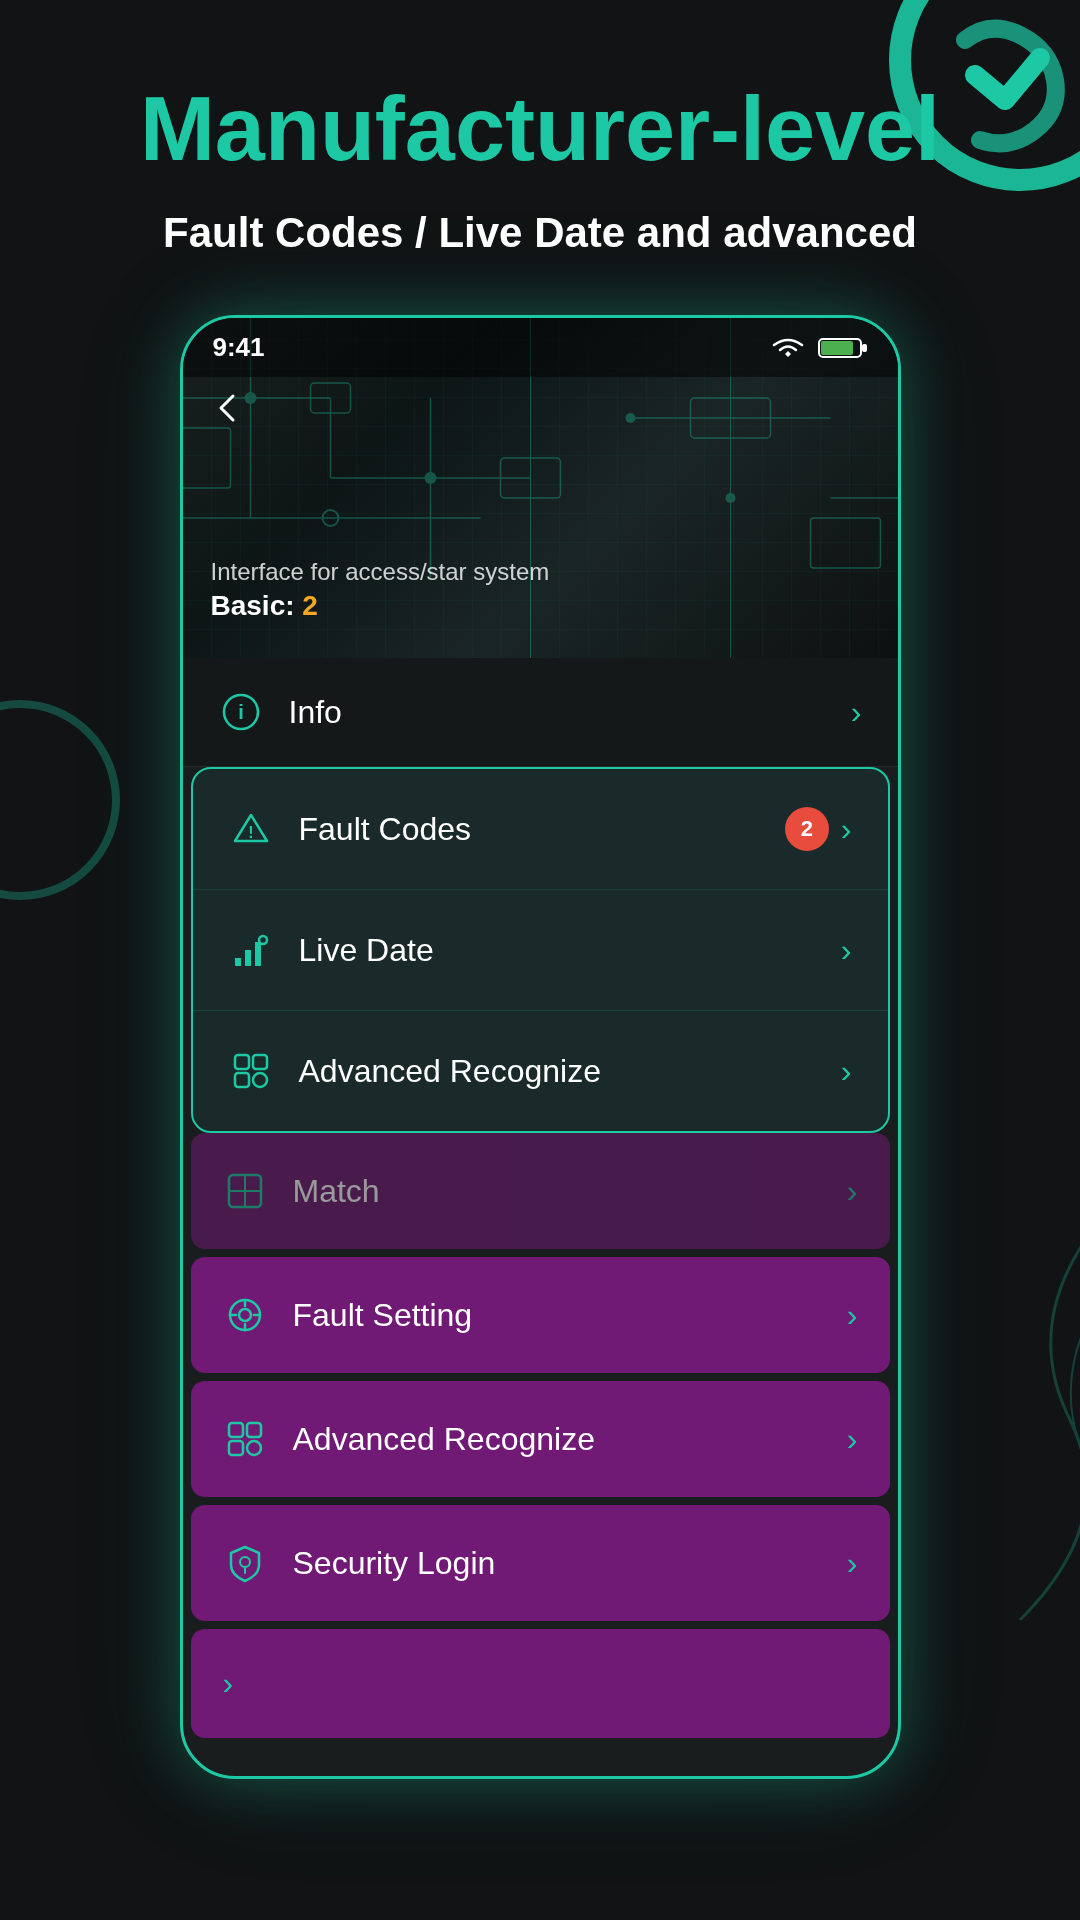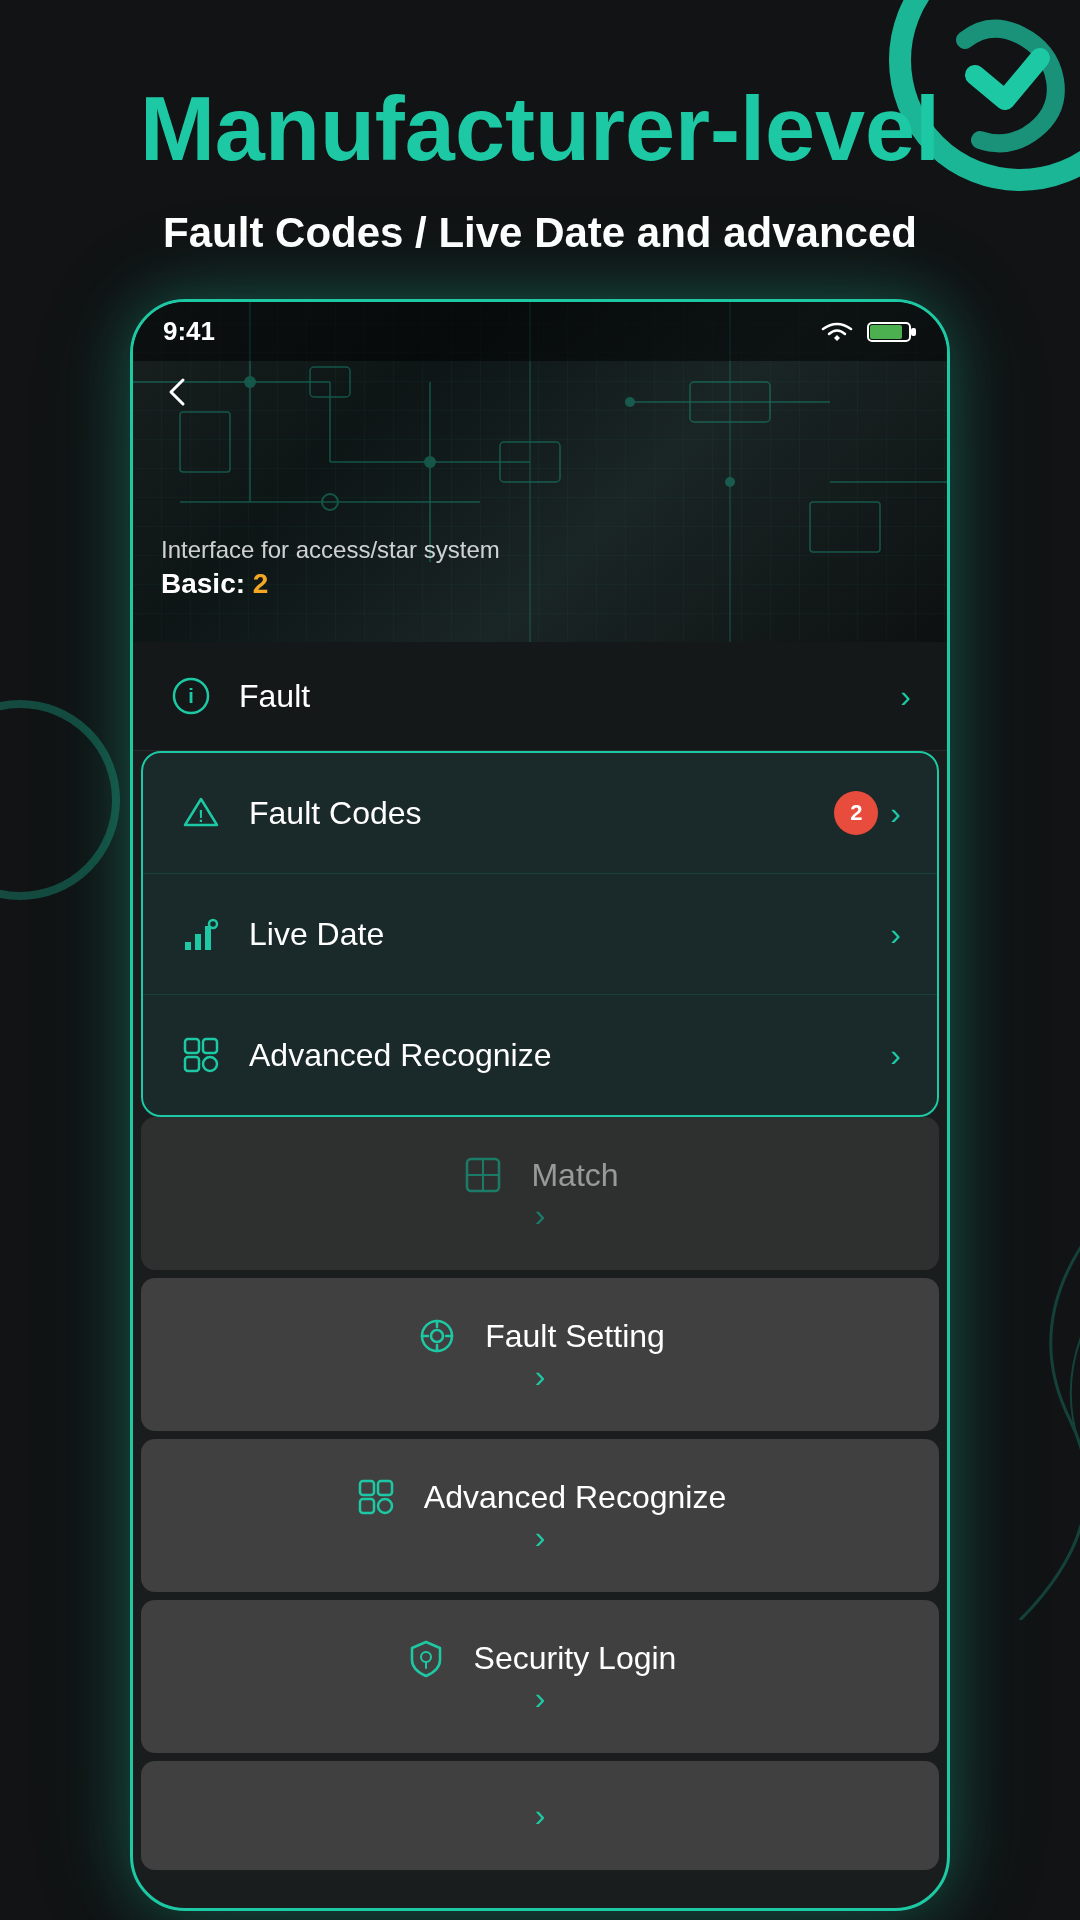--- a/index.html
+++ b/index.html
@@ -56,22 +56,22 @@
       font-size: 42px;
       font-weight: 700;
       color: #ffffff;
       margin-top: 10px;
     }
 
     
     .phone-container {
       position: relative;
       z-index: 2;
-      margin: 22px auto 0 auto;
-      width: 820px;
+      margin: 38px auto 0 auto;
+      width: 721px;
     }
 
     .phone-mockup {
       background: #1a1d1e;
       border-radius: 55px;
       border: 3px solid #1dc9a4;
       overflow: hidden;
       box-shadow: 0 0 60px rgba(29, 201, 164, 0.3), 0 0 120px rgba(29, 201, 164, 0.1);
     }
 
@@ -122,21 +122,21 @@
       top: 70px;
       left: 24px;
       color: #ffffff;
       font-size: 36px;
       z-index: 3;
       cursor: pointer;
     }
 
     .hero-info {
       position: absolute;
-      bottom: 42px;
+      bottom: 36px;
       left: 28px;
       z-index: 3;
     }
 
     .hero-info-label {
       color: rgba(255,255,255,0.8);
       font-size: 24px;
     }
 
     .hero-faults {
@@ -236,25 +236,24 @@
     
     .lower-menu {
       padding: 0 8px 30px 8px;
     }
 
     .lower-item {
       display: flex;
       align-items: center;
       justify-content: space-between;
       padding: 36px 32px;
-      background: #404040;
+      background: #701a75;
       border-radius: 14px;
       margin-bottom: 8px;
       cursor: pointer;
-      flex-direction: column;
     }
 
     
     .logo-top-right {
       position: absolute;
       top: 0;
       right: 0;
       width: 260px;
       height: 260px;
       z-index: 3;
@@ -347,21 +346,21 @@
     </div>
 
     <div class="info-item">
       <div class="menu-item-left">
         <div class="menu-icon">
           <svg width="40" height="40" viewBox="0 0 40 40" fill="none">
             <circle cx="20" cy="20" r="17" stroke="#1dc9a4" stroke-width="2.5"></circle>
             <text x="20" y="27" text-anchor="middle" fill="#1dc9a4" font-size="20" font-weight="700">i</text>
           </svg>
         </div>
-        <span class="menu-label">Fault</span>
+        <span class="menu-label">Info</span>
       </div>
       <div class="menu-item-right">
         <span class="chevron-right">›</span>
       </div>
     </div>
 
     <div class="highlight-group">
 
       <div class="highlight-item">
         <div class="menu-item-left">

